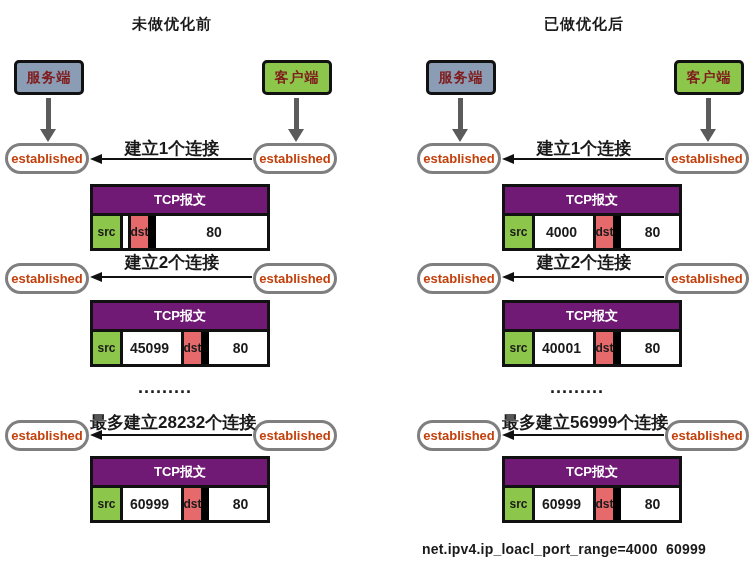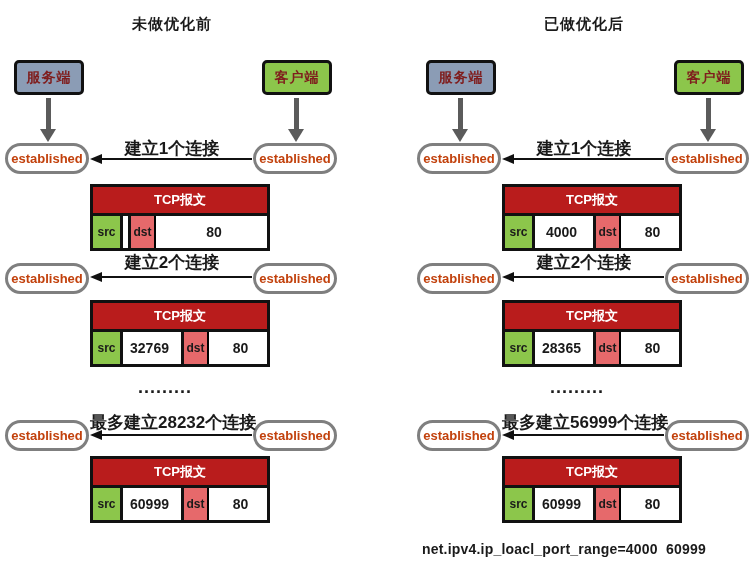--- a/index.html
+++ b/index.html
@@ -42,30 +42,30 @@
 
   .hline { position:absolute; left:101px; width:151px; height:2px; background:#111; }
   .row1 .hline { top:150px; }  .row2 .hline { top:268px; }  .row3 .hline { top:426px; }
   .hhead { position:absolute; left:90px; width:0; height:0;
            border-top:5px solid transparent; border-bottom:5px solid transparent;
            border-right:12px solid #111; }
   .row1 .hhead { top:146px; }  .row2 .hhead { top:264px; }  .row3 .hhead { top:422px; }
 
   .ptable { position:absolute; left:90px; width:180px; border:3px solid #111; background:#fff; }
   .pt1 { top:176px; }  .pt2 { top:292px; }  .pt3 { top:448px; }
-  .phead { height:29px; background:#b91c1c; border-bottom:3px solid #111; color:#fff;
+  .phead { height:29px; background:#701a75; border-bottom:3px solid #111; color:#fff;
            font-size:13px; font-weight:bold; display:flex;
            align-items:center; justify-content:center; }
   .pbody { height:32px; display:flex; align-items:stretch; background:#b91c1c;text-align:center; }
   .pbody > div { display:flex; align-items:center; justify-content:center; font-weight:bold; }
   .c-src { width:30px; background:#8CC64B; border-right:3px solid #111; font-size:12px; }
   .c-val { width:53px; background:#fff; font-size:14px; }
   .c-gap { width:5px;  background:#fff; }
   .c-dst { width:28px; background:#E6696B; border-left:3px solid #111;
-           border-right:2px solid #000000; font-size:12px; }
+           border-right:8px solid #000000; font-size:12px; }
   .c-p80 { flex:1; background:#fff; font-size:14px; }
 
   .dots { position:absolute; left:90px; width:150px; top:370px; text-align:center;
           font-size:18px; font-weight:bold; letter-spacing:1px; line-height:18px; }
 
   .sysctl { position:absolute; left:10px; top:533px; font-size:14px;
             font-weight:bold; white-space:pre; letter-spacing:0.2px; }
 </style>
 </head>
 <body>
@@ -110,21 +110,21 @@
       <div class="oval r">established</div>
       <div class="clabel">建立2个连接</div>
       <div class="hline"></div>
       <div class="hhead"></div>
     </div>
 
     <div class="ptable pt2">
       <div class="phead">TCP报文</div>
       <div class="pbody">
         <div class="c-src">src</div>
-        <div class="c-val">32769</div>
+        <div class="c-val">45099</div>
         <div class="c-gap"></div>
         <div class="c-dst">dst</div>
         <div class="c-gap"></div>
         <div class="c-p80">80</div>
       </div>
     </div>
 
     <div class="dots">.........</div>
 
     <div class="row3">
@@ -191,21 +191,21 @@
       <div class="oval r">established</div>
       <div class="clabel">建立2个连接</div>
       <div class="hline"></div>
       <div class="hhead"></div>
     </div>
 
     <div class="ptable pt2">
       <div class="phead">TCP报文</div>
       <div class="pbody">
         <div class="c-src">src</div>
-        <div class="c-val">28365</div>
+        <div class="c-val">40001</div>
         <div class="c-gap"></div>
         <div class="c-dst">dst</div>
         <div class="c-gap"></div>
         <div class="c-p80">80</div>
       </div>
     </div>
 
     <div class="dots">.........</div>
 
     <div class="row3">

